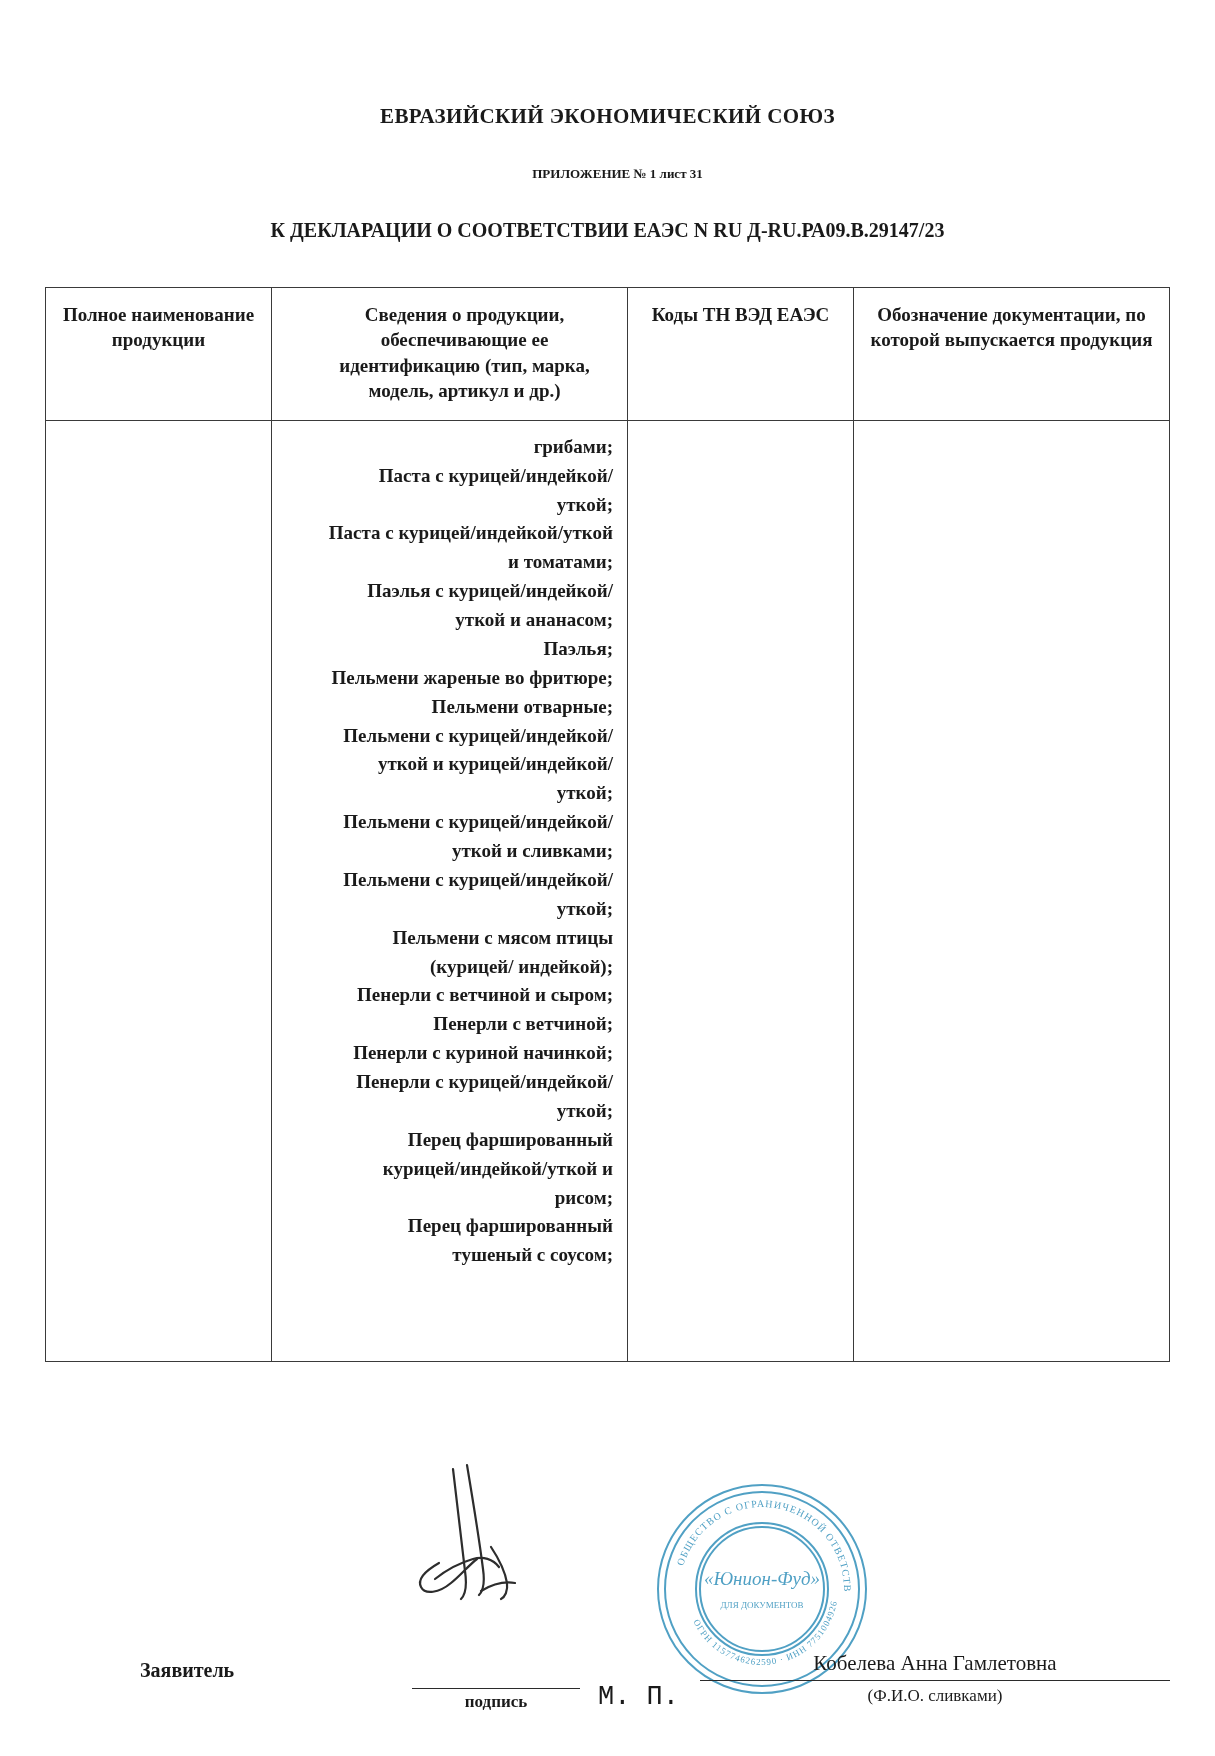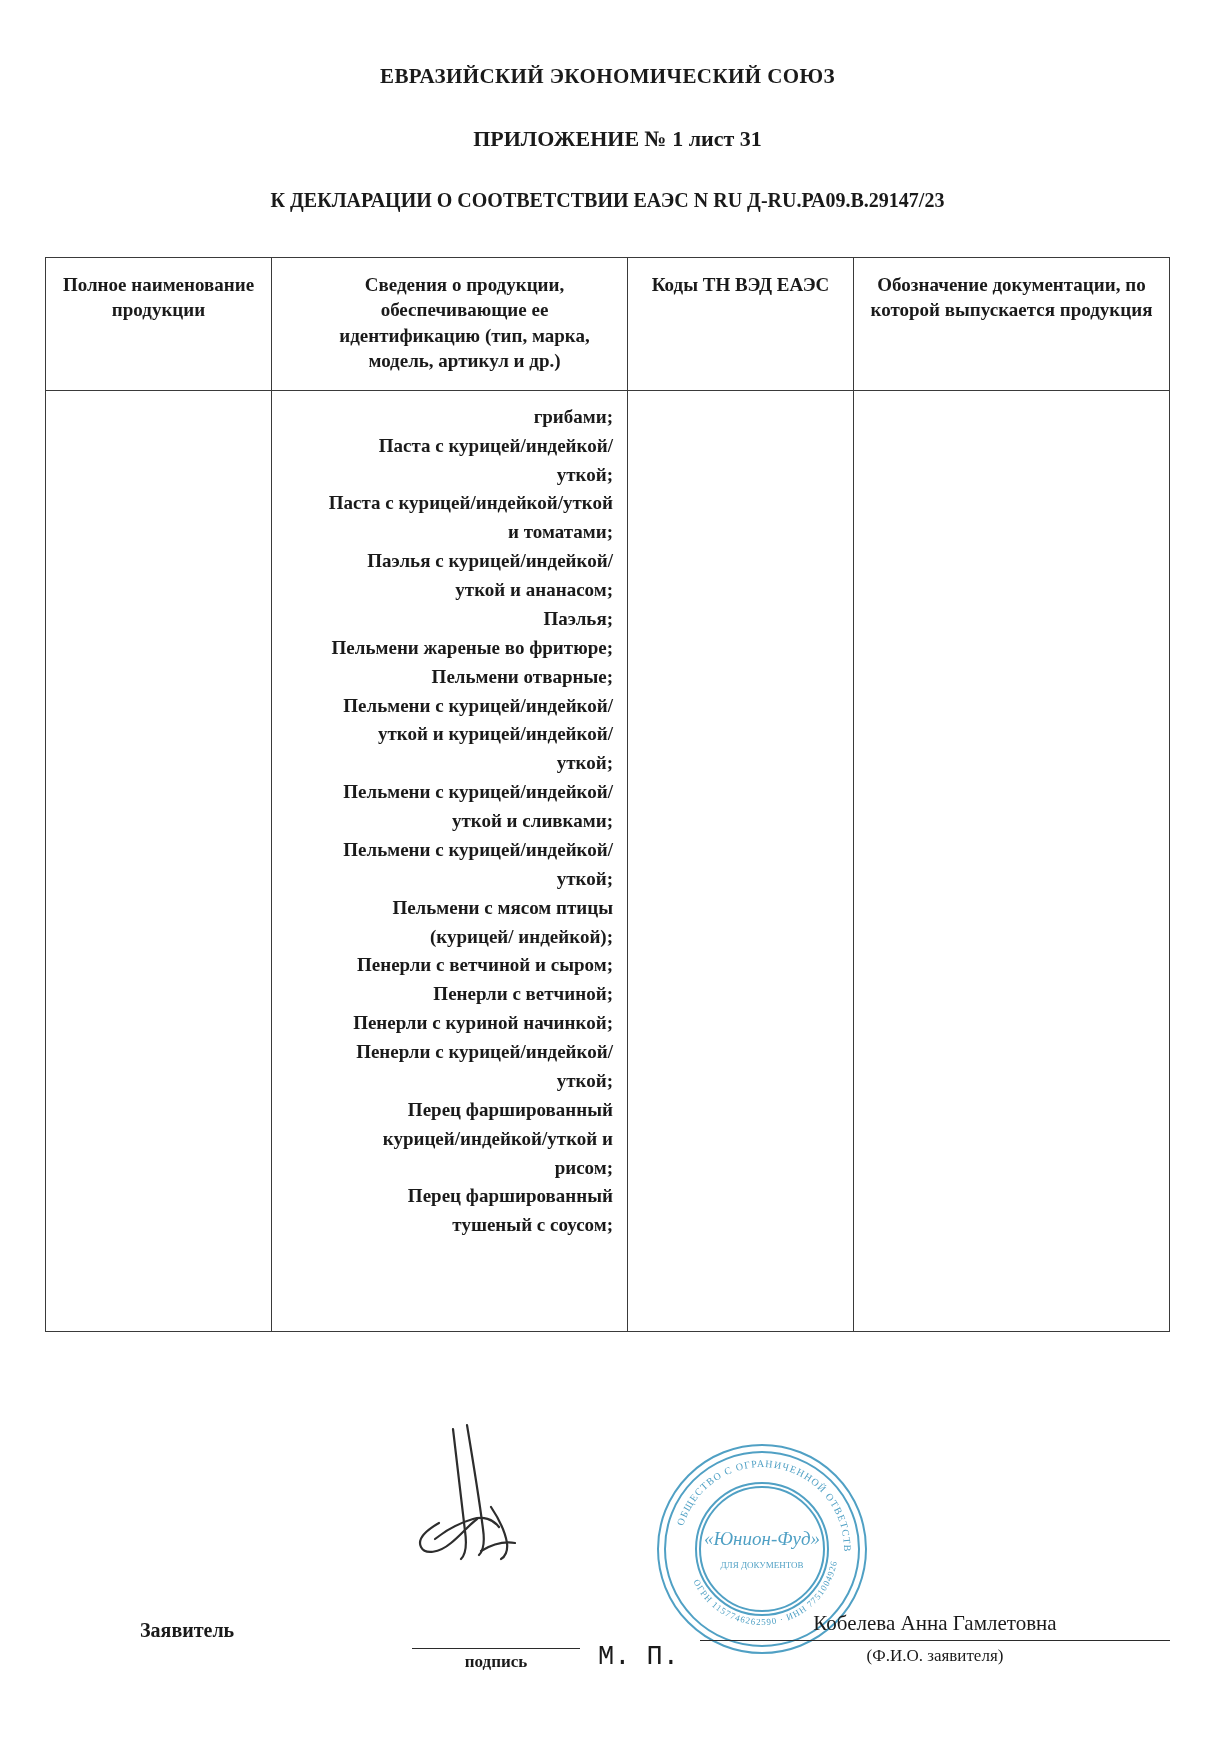--- a/index.html
+++ b/index.html
@@ -22,24 +22,24 @@
     box-sizing: border-box;
     padding: 0;
   }
   .head {
     text-align: center;
     font-weight: bold;
   }
   .head .line1 {
     font-size: 21px;
     letter-spacing: 0.4px;
-    margin-top: 64px;
+    margin-top: 104px;
   }
   .head .line2 {
-    font-size: 22px;
+    font-size: 13px;
     margin-top: 37px;
     margin-left: 20px;
   }
   .head .line3 {
     font-size: 20px;
     margin-top: 37px;
   }
   table.doc {
     border-collapse: collapse;
     margin: 45px auto 0 auto;
@@ -250,16 +250,16 @@
     <text x="107" y="126" text-anchor="middle" font-family="'Liberation Serif', serif" font-size="9" fill="#1f86b4">ДЛЯ ДОКУМЕНТОВ</text>
   </svg>
 
   <div class="footer">
     <div class="applicant-label">Заявитель</div>
     <div class="sign-line"></div>
     <div class="sign-caption">подпись</div>
     <div class="mp">М. П.</div>
     <div class="name-text">Кобелева Анна Гамлетовна</div>
     <div class="name-line"></div>
-    <div class="name-caption">(Ф.И.О. заявителя)</div>
+    <div class="name-caption">(Ф.И.О. сливками)</div>
   </div>
 
 </div>
 
 </body></html>

